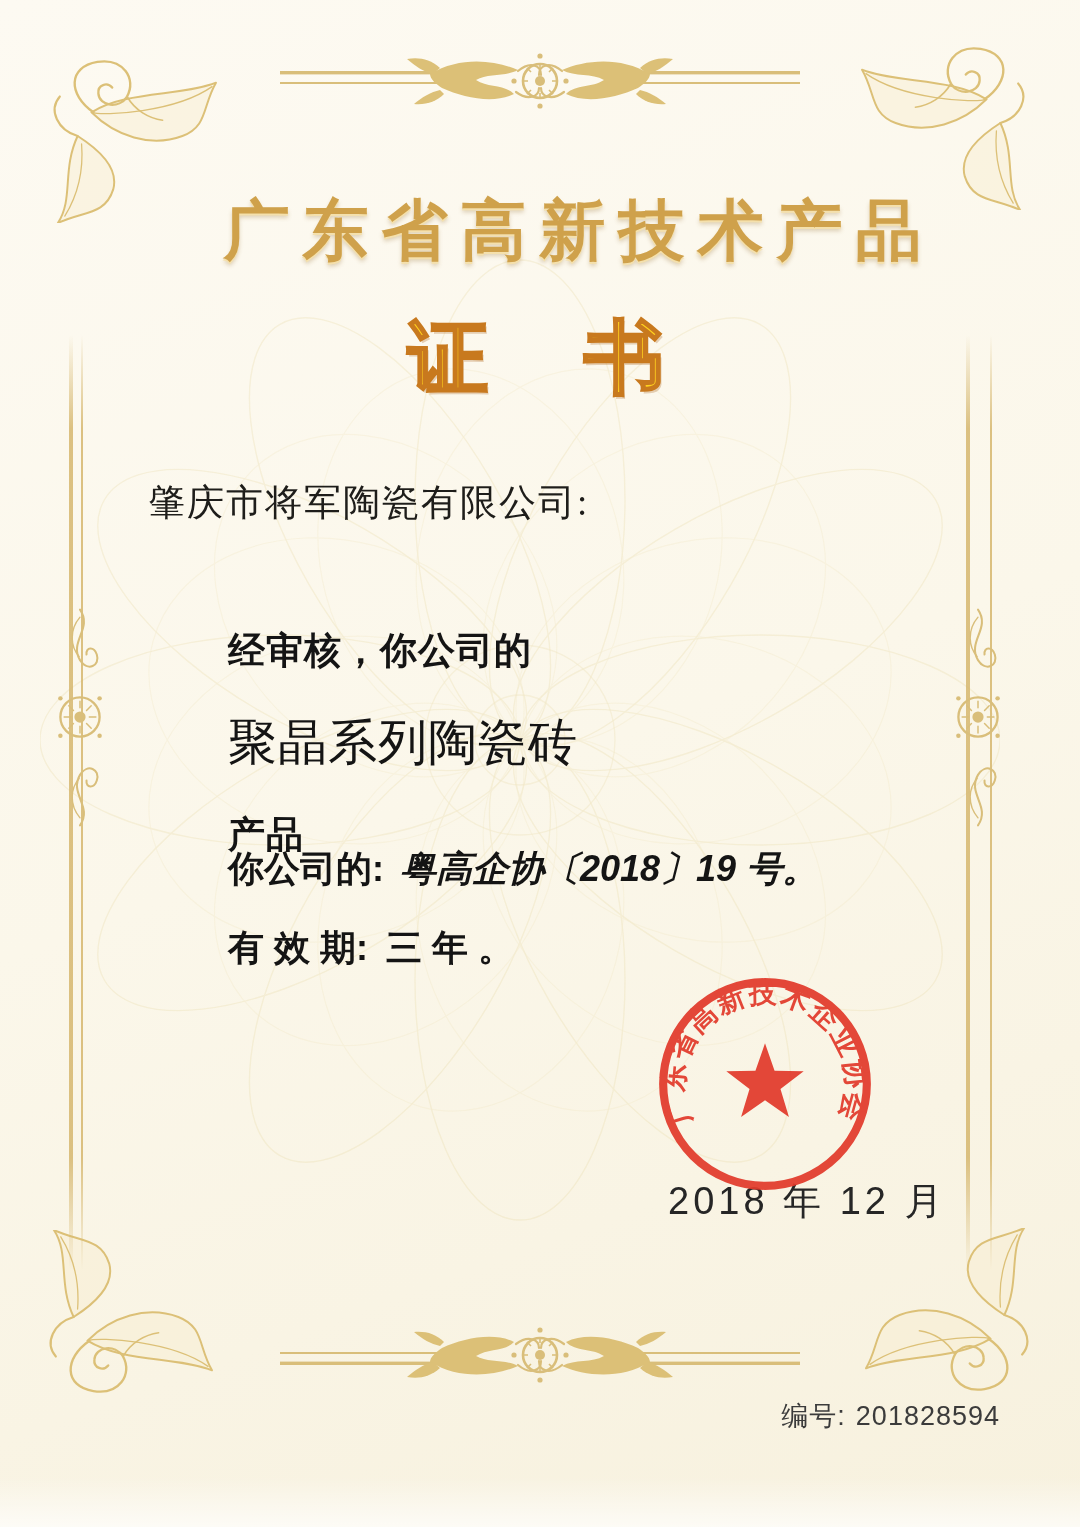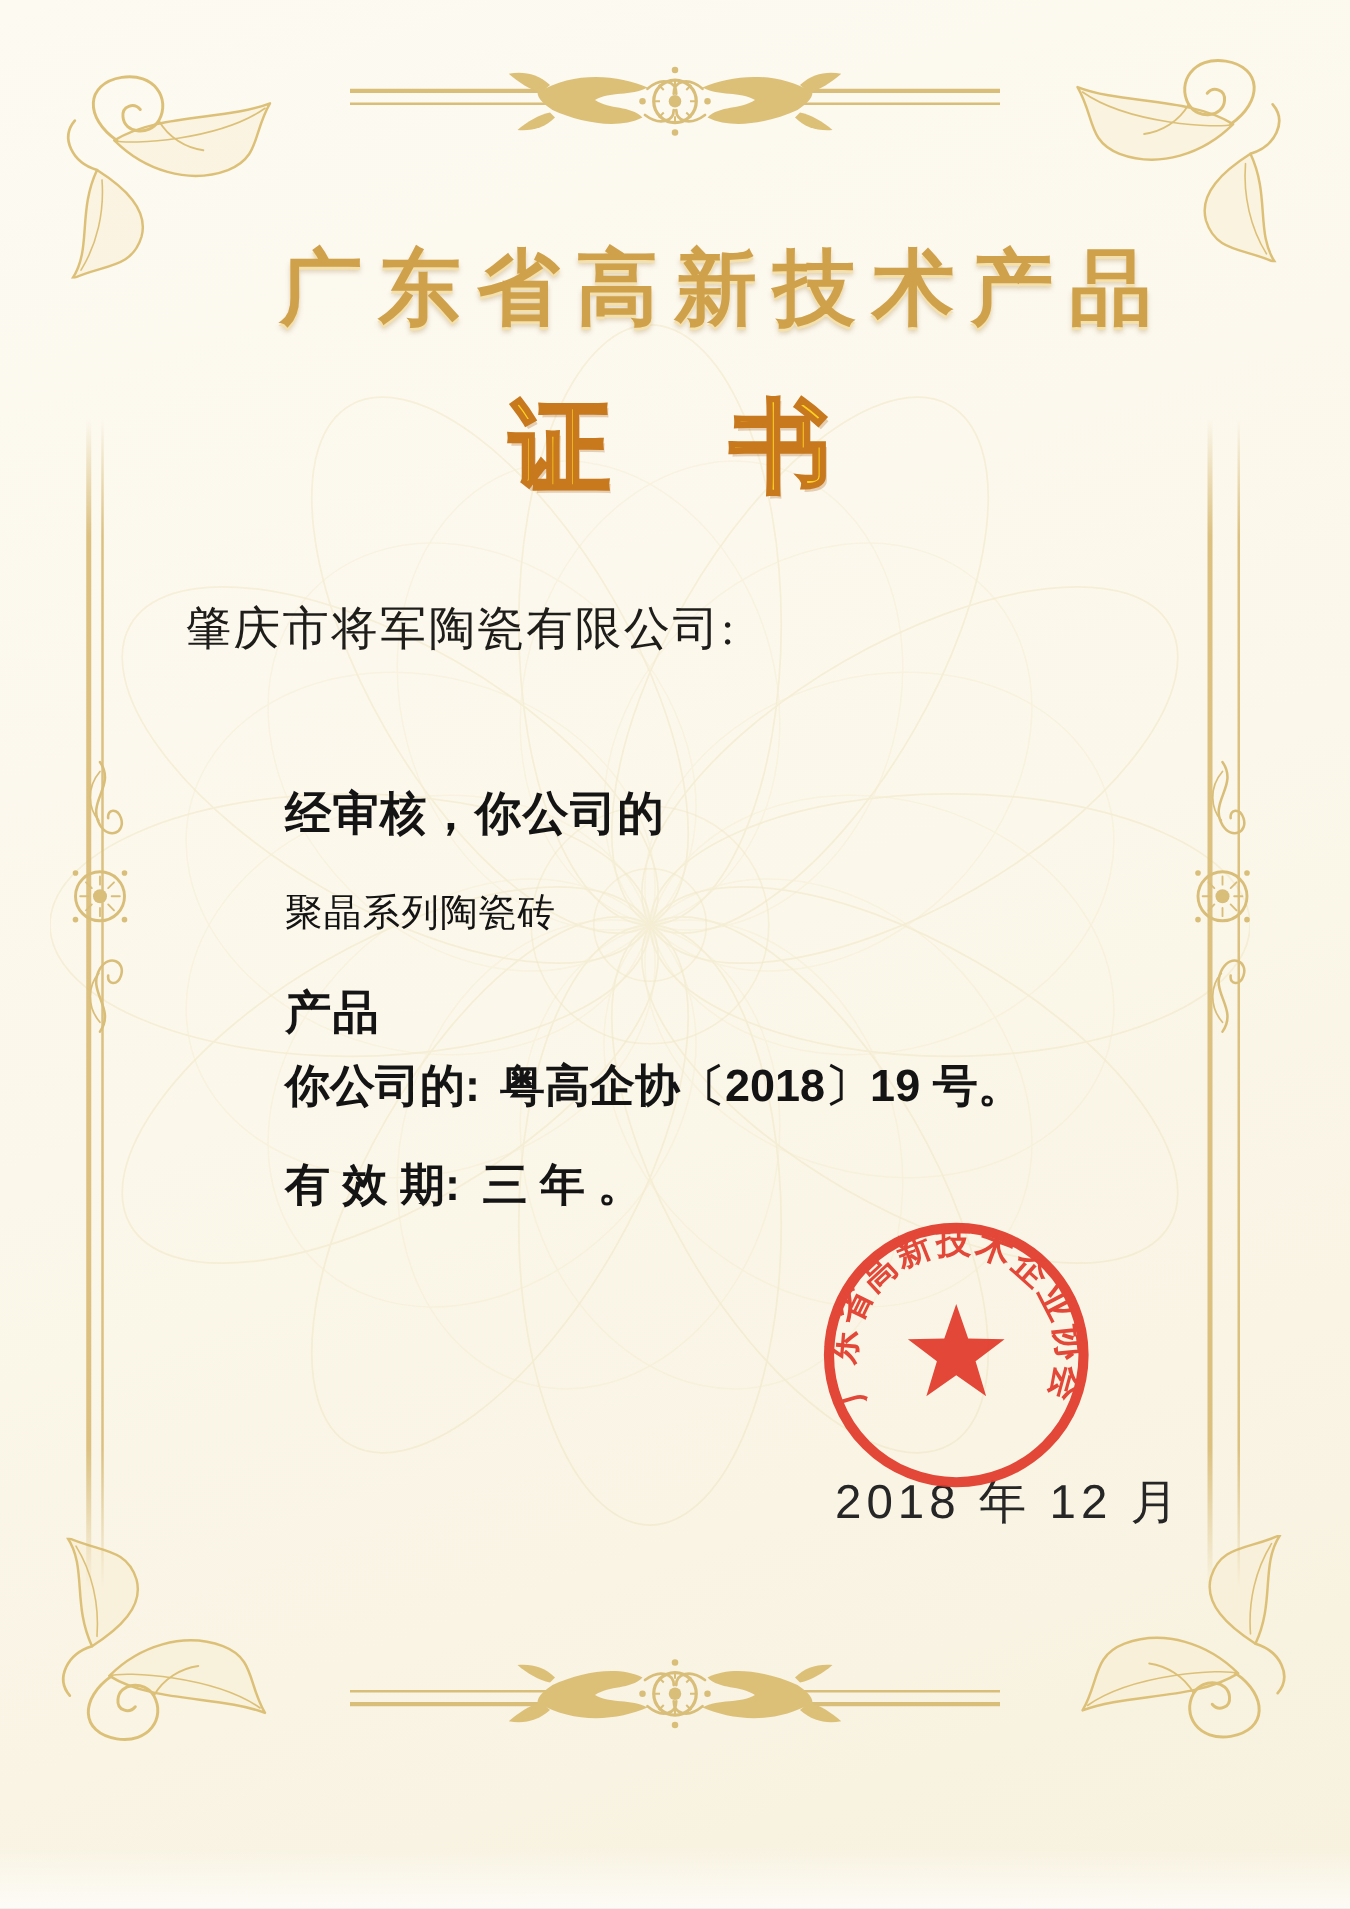--- a/index.html
+++ b/index.html
@@ -53,24 +53,24 @@
     font-family:"Liberation Serif",serif;font-size:80px;font-weight:bold;letter-spacing:8px;
     color:var(--cert_fill);-webkit-text-stroke:2.5px var(--cert_outline);
     text-shadow:2px 3px 0 rgba(168,98,24,.28);
   }
   .company{
     position:absolute;top:478px;left:148px;
     font-family:Liberation Serif, serif;font-size:37px;color:var(--ink);letter-spacing:2px;
   }
   .line1{position:absolute;top:626px;left:228px;display:flex;align-items:baseline;gap:34px;color:#141414;flex-direction:column;}
   .hei{font-weight:bold;font-size:37px;letter-spacing:1px;}
-  .kai{font-family:"Liberation Serif",serif;font-size:30px;font-weight:500;letter-spacing:1px;}
+  .kai{font-family:"Liberation Serif",serif;font-size:49px;font-weight:500;letter-spacing:1px;}
   .line2{position:absolute;top:704px;left:152px;font-size:39px;font-weight:bold;color:#141414;letter-spacing:1px;}
   .approval{position:absolute;top:845px;left:228px;font-size:36px;font-weight:bold;color:#141414;}
-  .approval .val{margin-left:16px;}
+  .approval .val{margin-left:16px;font-style:italic;}
   .validity{position:absolute;top:924px;left:228px;font-size:36px;font-weight:bold;color:#141414;}
   .validity .val{margin-left:18px;}
   .date{position:absolute;top:1176px;left:668px;font-size:38px;color:#262626;letter-spacing:4px;z-index:1;}
   .serial{position:absolute;top:1398px;right:80px;font-size:27px;color:#3B3B3B;letter-spacing:1px;}
   .serial .val{margin-left:10px;}
   
   .seal{position:absolute;left:653px;top:972px;width:224px;height:224px;opacity:.93;z-index:2;}
   .seal .ring{fill:none;stroke:var(--seal_red);stroke-width:8;}
   .seal .star{fill:var(--seal_red);}
   .seal text{fill:var(--seal_red);font-family:"Liberation Sans",sans-serif;font-weight:bold;font-size:27.5px;letter-spacing:2px;}
@@ -218,14 +218,17 @@
     <circle class="ring" cx="110" cy="110" r="100"></circle>
     <path id="sealArc" d="M 42.2 152.4 A 80 80 0 1 1 177.8 152.4" fill="none"></path>
     <text>
       <textPath href="#sealArc" xlink:href="#sealArc" startOffset="7">广东省高新技术企业协会</textPath>
     </text>
     <polygon class="star" points="110,70 119.4,97.1 148,97.6 125.2,114.9 133.5,142.4 110,126 86.5,142.4 94.8,114.9 72,97.6 100.6,97.1"></polygon>
   </svg>
 
   <div class="date">2018 年 12 月</div>
 
+  <div class="serial">
+    <span>编号:</span><span class="val">201828594</span>
+  </div>
 
 </div>
 
 </body></html>

